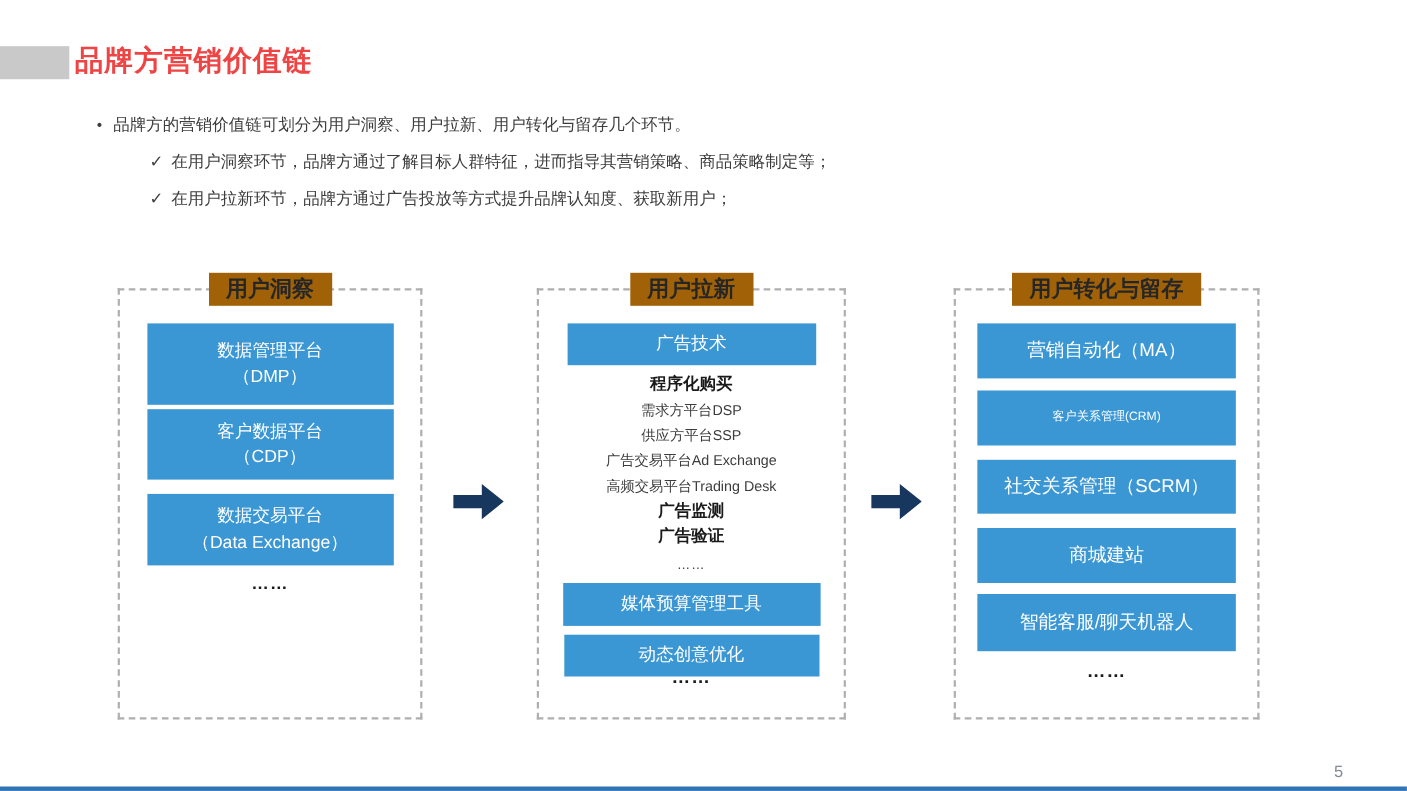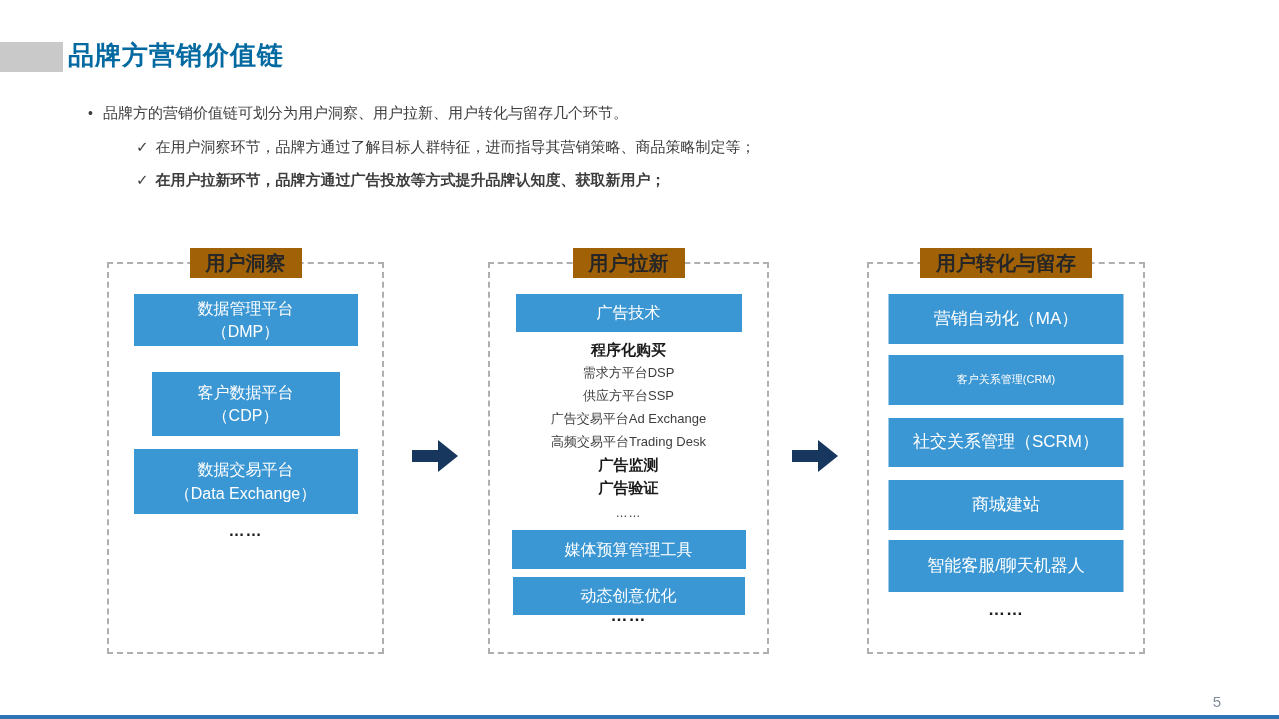--- a/index.html
+++ b/index.html
@@ -7,57 +7,57 @@
     width:1279px;height:719px;position:relative;overflow:hidden;
     font-family:"Liberation Sans","DejaVu Sans",sans-serif;
     -webkit-font-smoothing:antialiased;
   }
   .slide{position:absolute;inset:0;background:#ffffff;}
 
   
   .title-accent{position:absolute;left:0;top:42px;width:63px;height:30px;background:#c9c9c9;}
   .slide-title{
     position:absolute;left:68px;top:38px;margin:0;
-    font-size:26px;font-weight:bold;color:#0369a1;letter-spacing:1px;
+    font-size:26px;font-weight:bold;color:#ef4444;letter-spacing:1px;
   }
 
   
   .bullet-main{
     position:absolute;left:88px;top:104px;width:1100px;
     font-size:15px;color:#3d3d3d;
   }
   .bullet-main .glyph{margin-right:10px;font-size:14px;}
   .bullet-check{
     position:absolute;left:136px;width:1050px;
     font-size:15px;color:#3d3d3d;
   }
   .bullet-check .check{margin-right:7px;color:#3d3d3d;}
-  .bc0{top:138px;} .bc1{top:171px;font-weight:bold;} .bc2{top:203px;}
+  .bc0{top:138px;} .bc1{top:171px;} .bc2{top:203px;}
 
   
   .col{
     position:absolute;border:2px dashed #afafaf;background:transparent;
   }
   .col1{left:107px;top:262px;width:273px;height:388px;}
   .col2{left:488px;top:262px;width:277px;height:388px;}
   .col3{left:867px;top:262px;width:274px;height:388px;}
   .col-title{
     position:absolute;top:-16px;left:50%;transform:translateX(-50%);
     background:#a16207;padding:0 16px;white-space:nowrap;
     font-size:20px;font-weight:bold;color:#262626;line-height:30px;
   }
   .bluebox{
     position:absolute;left:50%;transform:translateX(-50%);
     background:#3b97d3;color:#ffffff;
     display:flex;align-items:center;justify-content:center;text-align:center;
     white-space:pre-line;line-height:1.45;
   }
   
-  .c1-b0{top:30px;width:224px;height:52px;font-size:16px;}
-  .c1-b1{top:108px;width:188px;height:64px;font-size:16px;}
+  .c1-b0{top:30px;width:224px;height:74px;font-size:16px;}
+  .c1-b1{top:108px;width:224px;height:64px;font-size:16px;}
   .c1-b2{top:185px;width:224px;height:65px;font-size:16px;}
   .c1-dots{position:absolute;top:258px;left:0;right:0;text-align:center;
     font-size:16px;font-weight:bold;color:#1a1a1a;letter-spacing:1px;}
 
   
   .c2-top{top:30px;width:226px;height:38px;font-size:16px;}
   .adtech-list{position:absolute;top:74px;left:0;right:0;text-align:center;color:#3d3d3d;}
   .adtech-list .li{line-height:23px;font-size:13px;}
   .adtech-list .li.strong{font-size:15px;font-weight:bold;color:#1a1a1a;}
   .adtech-list .li.dots{font-size:12px;letter-spacing:1px;line-height:28px;color:#3d3d3d;}

